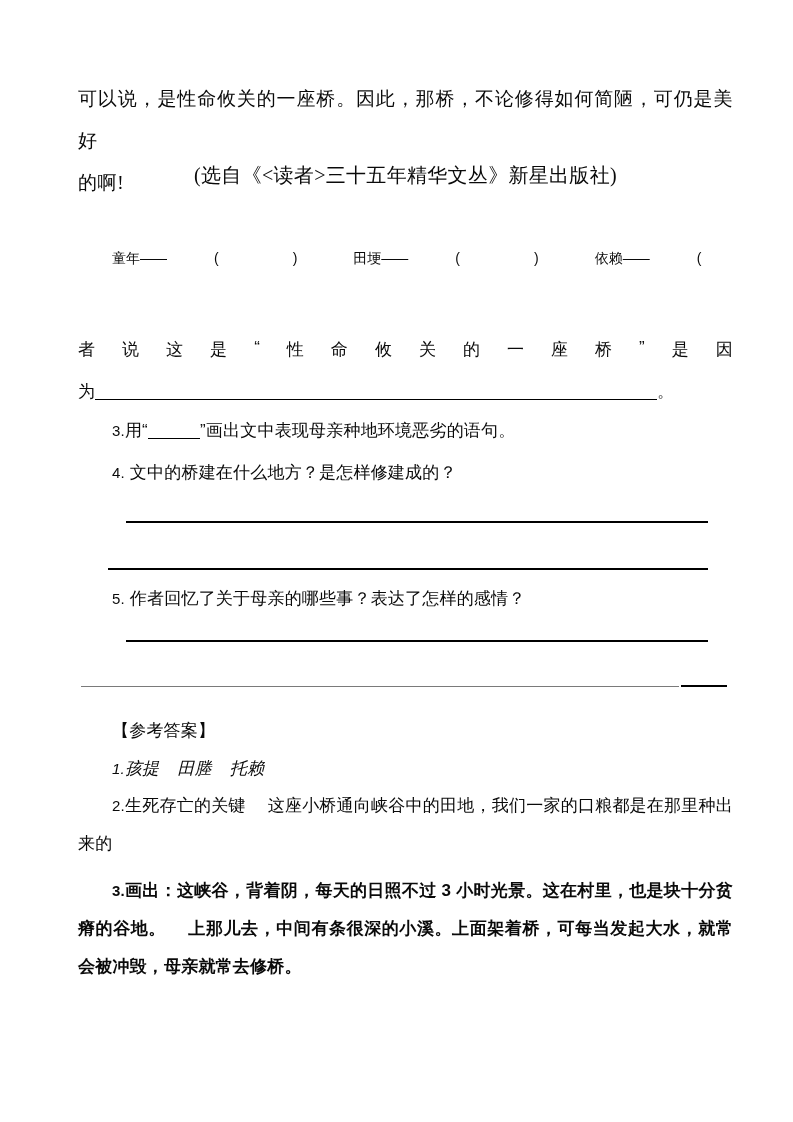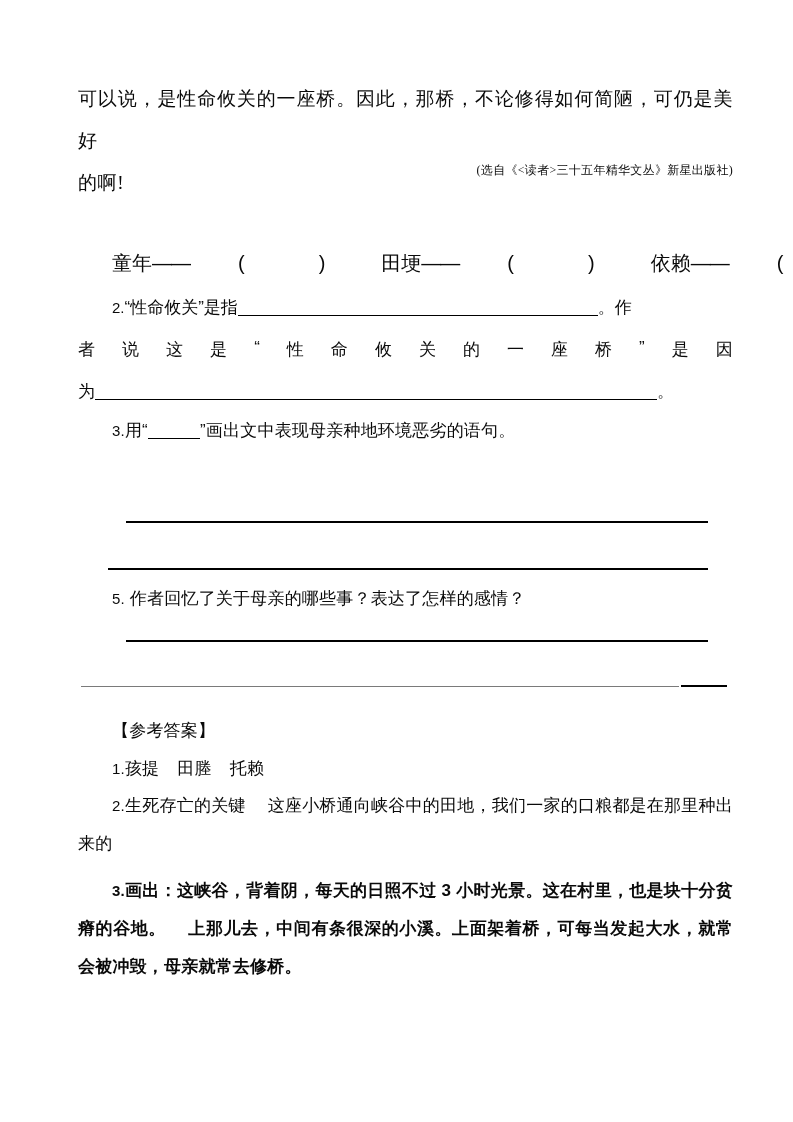--- a/index.html
+++ b/index.html
@@ -35,23 +35,23 @@
     text-align: justify;
     text-justify: inter-character;
   }
   .passage .l2 { display: block; }
 
   .citation {
     position: absolute;
     left: 70px;
     top: 162px;
     width: 655px;
-    text-align: right;
+    text-align: center;
     font-family: "Liberation Serif", "DejaVu Serif", serif;
-    font-size: 12px;
+    font-size: 20px;
     letter-spacing: 0.3px;
     white-space: nowrap;
   }
 
   
   .q {
     position: absolute;
     font-size: 17px;
     letter-spacing: 0.2px;
     white-space: nowrap;
@@ -59,21 +59,21 @@
   }
   .qnum { font-size: 15px; }
 
   #q1 { left: 104px; top: 208px; }
 
   #q1-pairs {
     position: absolute;
     left: 104px;
     top: 250px;
     width: 620px;
-    font-size: 20px;
+    font-size: 14px;
     white-space: nowrap;
   }
   #q1-pairs .pair { display: inline-block; }
   #q1-pairs .gap-s { display: inline-block; width: 56px; }
   #q1-pairs .gap-m { display: inline-block; width: 48px; }
   #q1-pairs .paren-gap { display: inline-block; width: 74px; }
   #q1-pairs .dash { letter-spacing: -1px; }
 
   #q2-line1 {
     position: absolute;
@@ -153,21 +153,21 @@
   }
 
   
   .ans {
     position: absolute;
     font-size: 17px;
     letter-spacing: 0.2px;
     line-height: 38px;
   }
   #ans-title { left: 104px; top: 712px; white-space: nowrap; }
-  #ans-1 { left: 104px; top: 750px; white-space: nowrap; }
+  #ans-1 { left: 104px; top: 750px; white-space: nowrap; font-style: italic; }
   #ans-1 .sp { display: inline-block; width: 18px; }
 
   .ans-block {
     position: absolute;
     left: 70px;
     width: 655px;
     font-size: 17px;
     line-height: 38px;
     letter-spacing: 0.2px;
     text-align: justify;
@@ -195,23 +195,20 @@
   <div id="q1-pairs">
     <span class="pair">
       <span>童年</span><span class="dash">——</span><span class="gap-m"></span><span>(</span><span class="paren-gap"></span><span>)</span>
     </span><span class="gap-s"></span><span class="pair">
       <span>田埂</span><span class="dash">——</span><span class="gap-m"></span><span>(</span><span class="paren-gap"></span><span>)</span>
     </span><span class="gap-s"></span><span class="pair">
       <span>依赖</span><span class="dash">——</span><span class="gap-m"></span><span>(</span><span class="paren-gap"></span>
     </span>
   </div>
 
-  <div id="q2-line1">
-    <span class="qnum">2.</span><span>“性命攸关”是指</span><span class="blank" id="q2-blank1"></span><span>。作</span>
-  </div>
 
   <div id="q2-line2">
     <span>者</span>
     <span>说</span>
     <span>这</span>
     <span>是</span>
     <span>“</span>
     <span>性</span>
     <span>命</span>
     <span>攸</span>
@@ -226,20 +223,24 @@
   </div>
 
   <div id="q2-line3">
     <span>为</span><span class="blank" id="q2-blank2"></span><span>。</span>
   </div>
 
   <div class="q" id="q3">
     <span class="qnum">3.</span><span>用“</span><span id="q3-blank"></span><span>”画出文中表现母亲种地环境恶劣的语句。</span>
   </div>
 
+  <div class="q" id="q4">
+    <span class="qnum">4.</span>
+    <span>文中的桥建在什么地方？是怎样修建成的？</span>
+  </div>
 
   <div class="rule" id="rule-1"></div>
   <div class="rule" id="rule-2"></div>
 
   <div class="q" id="q5">
     <span class="qnum">5.</span>
     <span>作者回忆了关于母亲的哪些事？表达了怎样的感情？</span>
   </div>
 
   <div class="rule" id="rule-3"></div>

